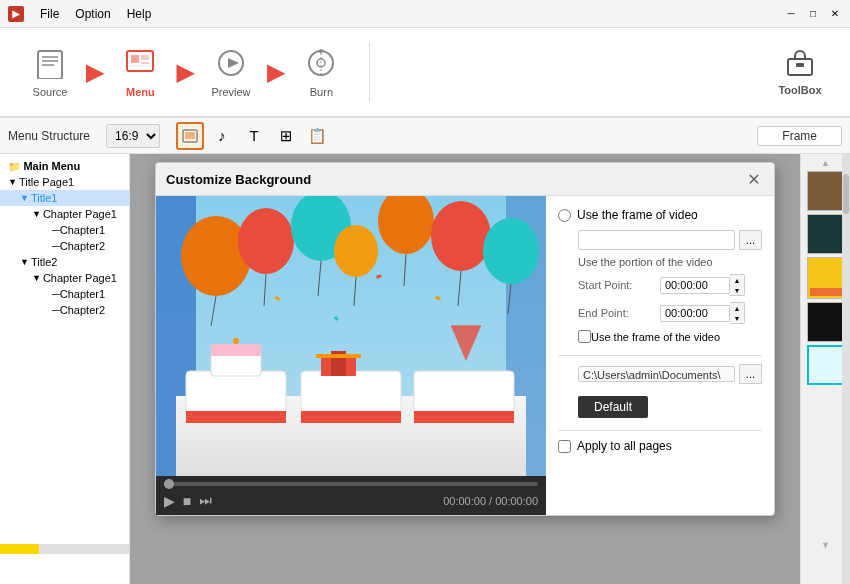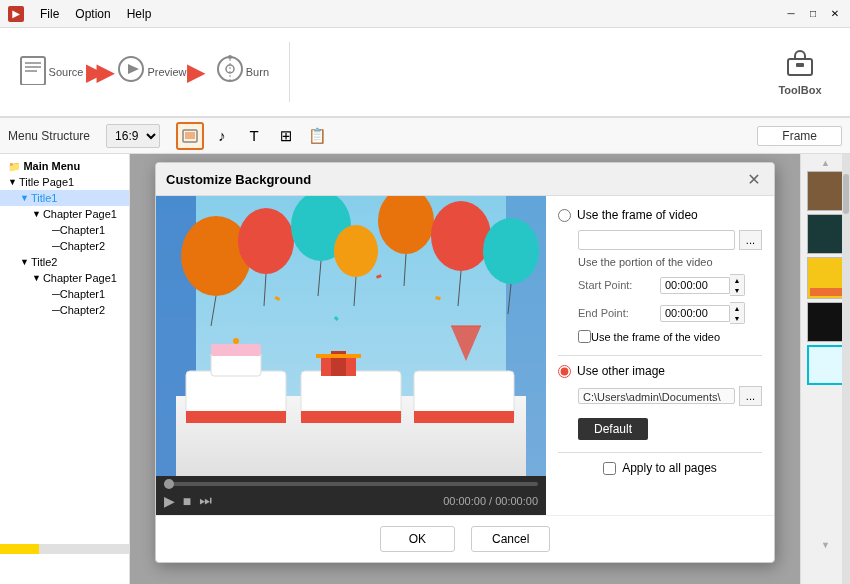--- a/index.html
+++ b/index.html
@@ -15,21 +15,21 @@
     .menu-bar span { cursor: pointer; }
     .title-bar-controls { margin-left: auto; display: flex; gap: 8px; }
     .title-bar-btn { width: 14px; height: 14px; display:flex; align-items:center; justify-content:center; font-size:10px; cursor:pointer; }
 
     
     .toolbar {
       display: flex; align-items: center; background: white; height: 90px;
       border-bottom: 2px solid #ddd; padding: 0 10px; gap: 0;
     }
     .toolbar-item {
-      display: flex; flex-direction: row; align-items: center; justify-content: center;
+      display: flex; flex-direction: column; align-items: center; justify-content: center;
       width: 80px; height: 80px; cursor: pointer; position: relative; 
     }
     .toolbar-item .tb-icon { font-size: 28px; color: #555; }
     .toolbar-item .tb-label { font-size: 11px; color: #555; }
     .toolbar-item.active .tb-icon { color: #e74c3c; }
     .toolbar-item.active .tb-label { color: #e74c3c; font-weight: bold; }
     .toolbar-arrow {
       color: #e74c3c; font-size: 24px; margin: 0 -4px; align-self: center;
     }
     .toolbar-divider { width: 1px; background: #ddd; height: 60px; margin: 0 8px; }
@@ -108,21 +108,21 @@
 
     
     .dialog-options { flex: 1; padding: 12px; font-size: 12px; }
     .option-row { display: flex; align-items: center; gap: 6px; margin-bottom: 8px; }
     .option-group { margin-bottom: 12px; }
     .option-sub { margin-left: 20px; }
     .option-input-row { display: flex; align-items: center; gap: 12px; margin-bottom: 6px; }
     .option-input-label { color: #666; min-width: 70px; font-size: 11px; }
     .path-display { border: 1px solid #ccc; border-radius: 2px; padding: 2px 4px; font-size: 11px; height: 16px; flex: 1; overflow: hidden; white-space: nowrap; background: #fafafa; color: #333; }
     .default-btn { background: #333; color: white; border: none; padding: 4px 16px; border-radius: 2px; cursor: pointer; font-size: 12px; margin-top: 4px; }
-    .apply-row { display: flex; align-items: center; gap: 6px; margin-top: 0; justify-content: center; }
+    .apply-row { display: flex; align-items: center; gap: 6px; margin-top: 0; }
     .divider-line { border: none; border-top: 1px solid #ddd; margin: 8px 0; }
     .time-spin { display: flex; align-items: center; }
     .spin-input { width: 70px; border: 1px solid #ccc; border-radius: 2px 0 0 2px; padding: 2px 4px; font-size: 11px; height: 17px; }
     .spin-btn { display: flex; flex-direction: column; border: 1px solid #ccc; border-left: none; border-radius: 0 2px 2px 0; }
     .spin-up, .spin-down { width: 14px; height: 10px; display:flex; align-items:center; justify-content:center; font-size:7px; cursor:pointer; background:#f5f5f5; }
 
     
     .dialog-footer { display: flex; justify-content: center; gap: 16px; padding: 10px; border-top: 1px solid #eee; }
     .btn-ok { background: white; border: 1px solid #ccc; padding: 5px 28px; border-radius: 3px; cursor: pointer; font-size: 12px; }
     .btn-cancel { background: white; border: 1px solid #ccc; padding: 5px 20px; border-radius: 3px; cursor: pointer; font-size: 12px; }
@@ -150,20 +150,31 @@
       <svg width="32" height="32" viewBox="0 0 32 32" fill="none">
         <rect x="4" y="4" width="24" height="28" rx="2" fill="none" stroke="#888" stroke-width="2"></rect>
         <line x1="8" y1="10" x2="24" y2="10" stroke="#888" stroke-width="1.5"></line>
         <line x1="8" y1="14" x2="24" y2="14" stroke="#888" stroke-width="1.5"></line>
         <line x1="8" y1="18" x2="20" y2="18" stroke="#888" stroke-width="1.5"></line>
       </svg>
     </span>
     <span class="tb-label">Source</span>
   </div>
   <div class="toolbar-arrow">▶</div>
+  <div class="toolbar-item active">
+    <span class="tb-icon">
+      <svg width="32" height="32" viewBox="0 0 32 32" fill="none">
+        <rect x="3" y="4" width="26" height="20" rx="2" fill="none" stroke="#e74c3c" stroke-width="2"></rect>
+        <rect x="7" y="8" width="8" height="8" fill="#e74c3c" opacity="0.5"></rect>
+        <rect x="17" y="8" width="8" height="5" fill="#e74c3c" opacity="0.3"></rect>
+        <rect x="17" y="15" width="8" height="2" fill="#e74c3c" opacity="0.3"></rect>
+      </svg>
+    </span>
+    <span class="tb-label" style="color:#e74c3c;font-weight:bold">Menu</span>
+  </div>
   <div class="toolbar-arrow">▶</div>
   <div class="toolbar-item">
     <span class="tb-icon">
       <svg width="32" height="32" viewBox="0 0 32 32" fill="none">
         <circle cx="16" cy="16" r="12" fill="none" stroke="#888" stroke-width="2"></circle>
         <polygon points="13,11 24,16 13,21" fill="#888"></polygon>
       </svg>
     </span>
     <span class="tb-label">Preview</span>
   </div>
@@ -398,46 +409,38 @@
                 <div style="display:flex;align-items:center;margin-top:4px;">
                   <input type="checkbox" id="useframe" style="">
                   <label for="useframe" style="font-size:11px;">Use the frame of the video</label>
                 </div>
               </div>
             </div>
 
             <hr class="divider-line">
 
             <div class="option-group">
-              <div class="option-row">
-                <input type="radio" name="bg-option" id="r2" checked="" style="accent-color: rgb(231, 76, 60);">
-                <label for="r2">Use other image</label>
-              </div>
               <div class="option-sub" style="margin-top:4px;">
                 <div style="display:flex;align-items:center;gap:4px;margin-bottom:8px;">
                   <div class="path-display">C:\Users\admin\Documents\</div>
                   <button style="height:20px;border:1px solid #ccc;background:#f5f5f5;padding:0 6px;font-size:11px;cursor:pointer;">...</button>
                 </div>
                 <button class="default-btn">Default</button>
               </div>
             </div>
 
             <hr class="divider-line">
 
             <div class="apply-row">
               <input type="checkbox" id="applyall" style="">
               <label for="applyall">Apply to all pages</label>
             </div>
           </div>
         </div>
 
-        <div class="dialog-footer">
-          <button class="btn-ok">OK</button>
-          <button class="btn-cancel">Cancel</button>
-        </div>
       </div>
     </div>
   </div>
 
   <div style="width:50px;background:#f0f0f0;border-left:1px solid #ddd;display:flex;flex-direction:column;align-items:center;padding:4px 5px;gap:3px;overflow:hidden;position:relative;">
 
     <div style="font-size:9px;color:#aaa;cursor:pointer;">▲</div>
     <div style="width:38px;height:40px;background:#7B5B3A;border:1px solid #bbb;cursor:pointer;"></div>
     <div style="width:38px;height:40px;background:#1A3A3A;border:1px solid #bbb;cursor:pointer;"></div>
     <div style="width:38px;height:42px;background:#F5C518;border:1px solid #bbb;cursor:pointer;position:relative;">

